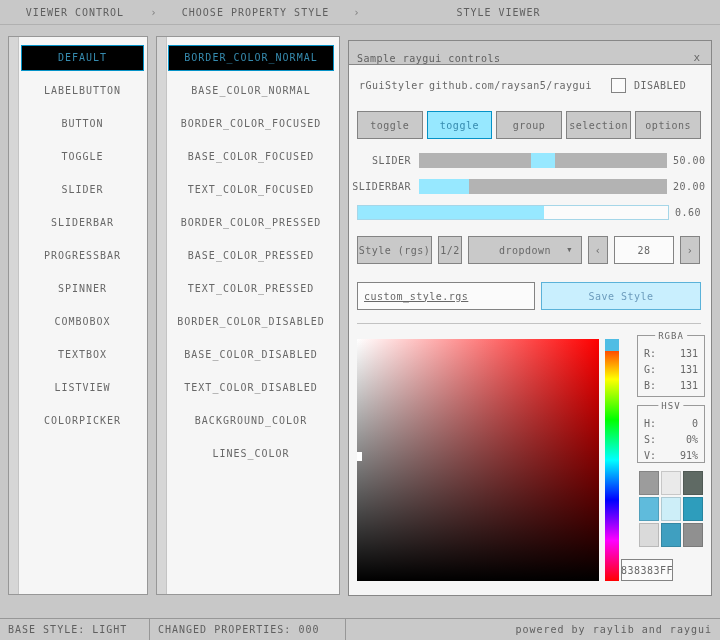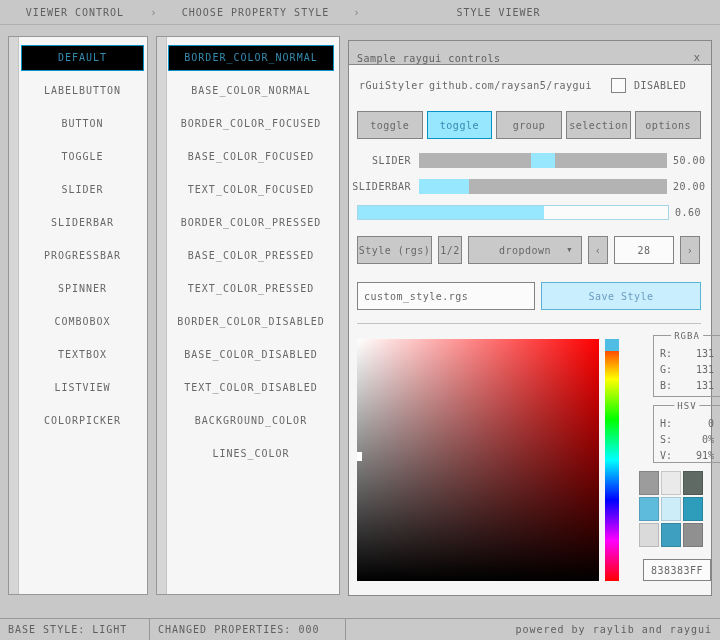--- a/index.html
+++ b/index.html
@@ -78,21 +78,21 @@
   .progress{
     background:#fbfbfb;border:1px solid #a5d6e8;box-sizing:border-box;
   }
   .checkbox{
     position:absolute;width:15px;height:15px;box-sizing:border-box;
     background:#fbfbfb;border:1px solid #838383;
   }
   .textinput{
     position:absolute;background:#fbfbfb;border:1px solid #838383;
     box-sizing:border-box;display:flex;align-items:center;padding-left:6px;
-    font-size:10px;color:#686868;letter-spacing:0.5px;
+    font-size:10px;color:#686868;letter-spacing:0.5px;text-decoration:underline;
   }
   .valuebox{
     position:absolute;background:#fbfbfb;border:1px solid #838383;
     box-sizing:border-box;display:flex;align-items:center;justify-content:center;
     font-size:10px;color:#686868;letter-spacing:0.5px;
   }
   .dropdown{position:absolute;}
   .dropdown .caret{position:absolute;right:9px;top:50%;transform:translateY(-50%);font-size:7px;color:#686868;}
   .divider{position:absolute;left:8px;width:344px;height:1px;background:#c2c2c2;}
   .color-square{
@@ -104,21 +104,21 @@
     position:absolute;left:0;top:113px;width:5px;height:9px;background:#ffffff;
   }
   .hue-bar{
     position:absolute;
     background:linear-gradient(to bottom,
       #ff0000 0%,#ffff00 16.6%,#00ff00 33.3%,#00ffff 50%,
       #0000ff 66.6%,#ff00ff 83.3%,#ff0000 100%);
   }
   .hue-cursor{position:absolute;left:0;top:0;width:100%;height:12px;background:#4fbde4;}
   .groupbox{
-    position:absolute;border:1px solid #9a9a9a;box-sizing:border-box;padding-top:9px;margin-left:16px;
+    position:absolute;border:1px solid #9a9a9a;box-sizing:border-box;padding-top:9px;
   }
   .gb-title{
     position:absolute;top:-5px;left:50%;transform:translateX(-50%);
     background:#f6f6f6;padding:0 3px;font-size:9px;line-height:10px;
     letter-spacing:1px;color:#686868;
   }
   .gb-row{
     display:flex;justify-content:space-between;align-items:center;
     padding:0 6px;height:16px;font-size:10px;color:#686868;
   }
@@ -285,21 +285,21 @@
       <div class="swatch" style="background: rgb(234, 234, 234);"></div>
       <div class="swatch" style="background: rgb(95, 106, 100);"></div>
       <div class="swatch" style="background: rgb(95, 187, 220);"></div>
       <div class="swatch" style="background: rgb(205, 238, 248);"></div>
       <div class="swatch" style="background: rgb(46, 157, 188);"></div>
       <div class="swatch" style="background: rgb(218, 218, 218);"></div>
       <div class="swatch" style="background: rgb(63, 159, 192);"></div>
       <div class="swatch" style="background: rgb(144, 144, 144);"></div>
     </div>
 
-    <div class="valuebox" style="left:294px;top:494px;width:68px;height:22px;text-align:right;">838383FF</div>
+    <div class="valuebox" style="left:272px;top:494px;width:52px;height:22px;text-align:right;">838383FF</div>
 
   </div>
 </div>
 
 <div class="statusbar">
   <div class="sb-cell sb-1">BASE STYLE: LIGHT</div>
   <div class="sb-cell sb-2">CHANGED PROPERTIES: 000</div>
   <div class="sb-cell sb-3">powered by raylib and raygui</div>
 </div>
 

